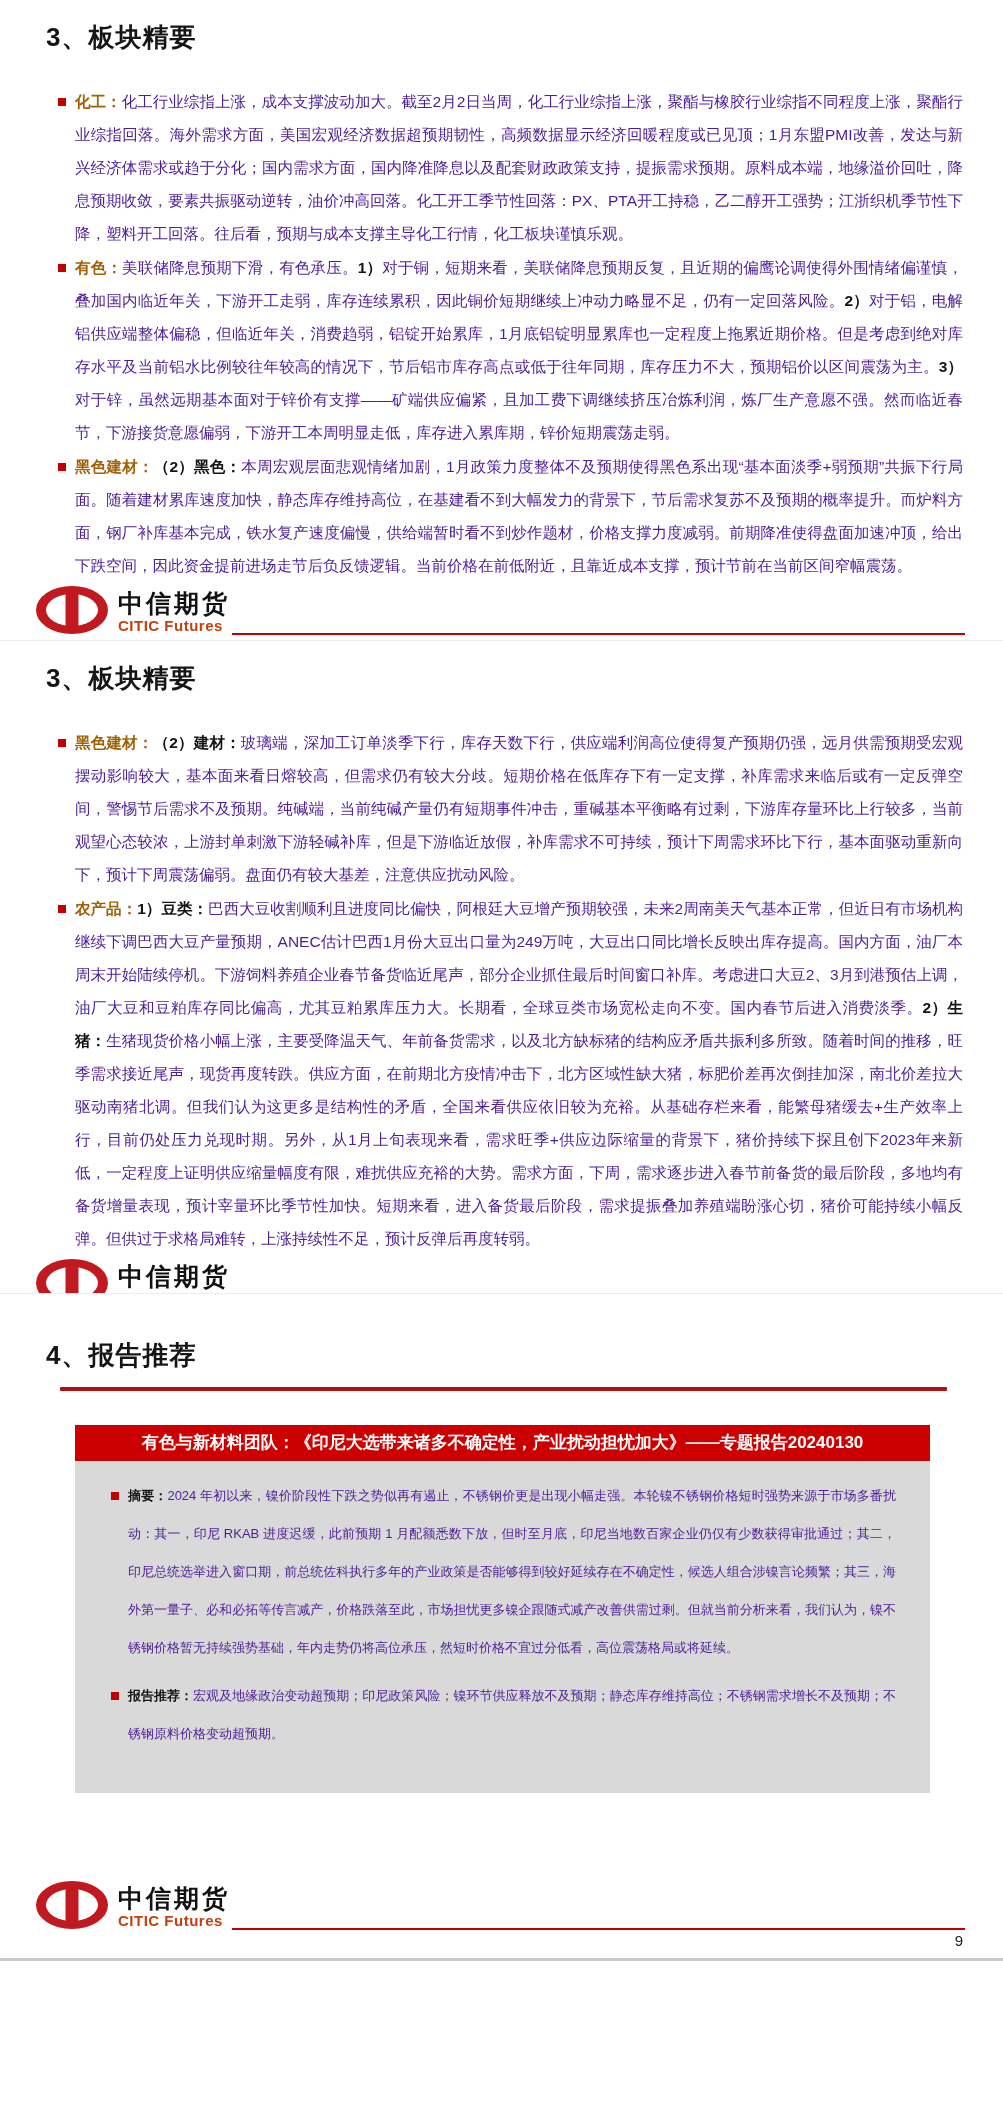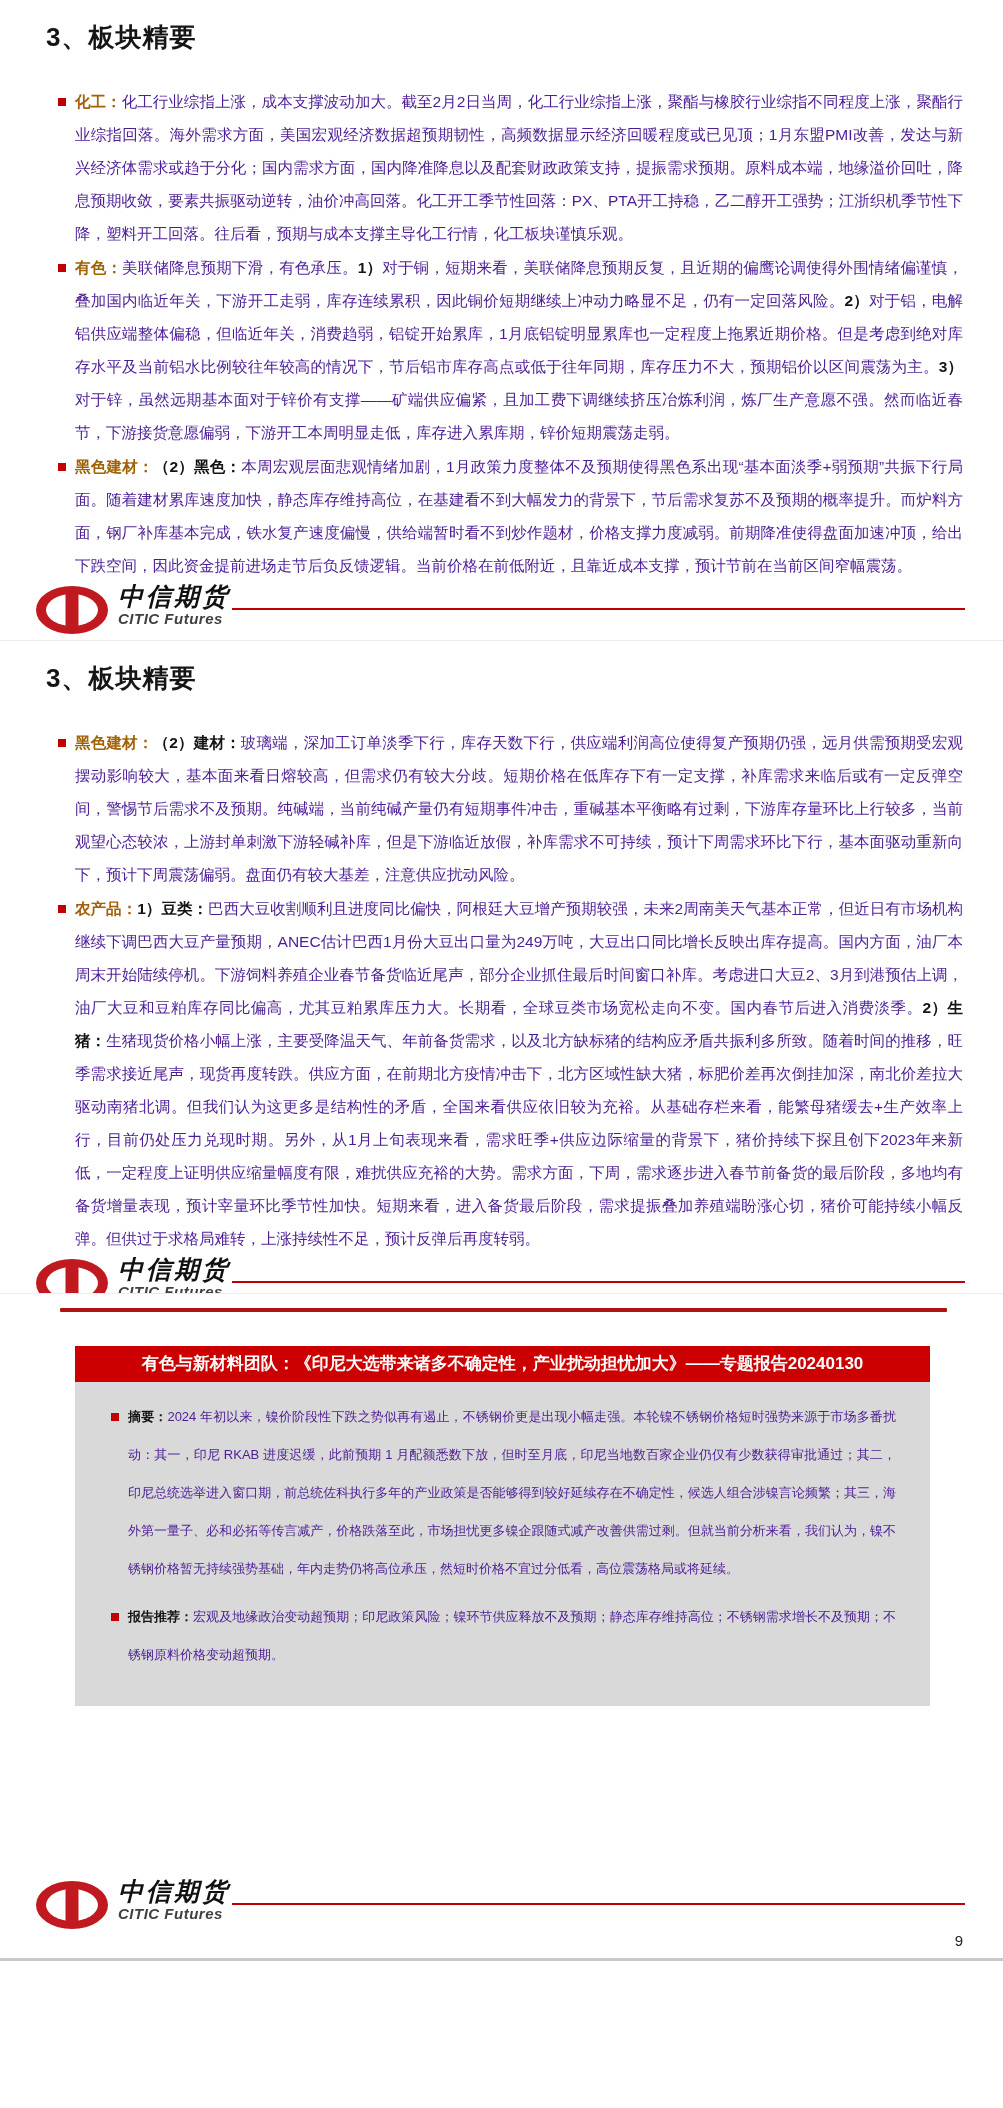--- a/index.html
+++ b/index.html
@@ -35,45 +35,44 @@
     position:absolute;left:0;top:13px;width:8px;height:8px;background:#c00000;
   }
   .seg-label{color:#a16207;font-weight:bold;}
   .seg-bold{color:#141414;font-weight:bold;}
   .seg-text{color:#4c1d95;}
 
   
   .rec-box{
     margin:34px 73px 0 75px;
     background:#d9d9d9;
-    padding-bottom:22px;
+    padding-bottom:30px;
   }
   .rec-banner{
     background:#cc0000;color:#ffffff;
     font-size:17px;font-weight:bold;text-align:center;
     padding:7px 10px;line-height:22px;
   }
   .rec-content{
     margin:16px 34px 0 36px;
     font-size:13px;line-height:38px;text-align:justify;
   }
   .rec-content .bullet{margin-bottom:10px;}
   .rec-content .bullet .marker{top:15px;}
 
   
   .footer{
     margin-top:auto;
-    display:flex;align-items:flex-start;
+    display:flex;align-items:flex-end;
     padding:0 38px 0 34px;
-    font-style:italic;
   }
   .logo{flex:0 0 auto;display:block;margin-top:2px;}
   .brand{margin-left:8px;flex:0 0 auto;}
   .brand-cn{font-size:25px;font-weight:900;letter-spacing:3px;line-height:27px;color:#111;}
-  .brand-en{font-size:15px;font-weight:bold;letter-spacing:0.5px;line-height:18px;color:#404040;}
+  .brand-en{font-size:15px;font-weight:bold;letter-spacing:0.5px;line-height:18px;color:#c2410c;}
   .footer-rule{flex:1 1 auto;height:2px;background:#c00000;margin-top:25px;margin-left:2px;}
   .pagenum{
     text-align:right;padding:2px 40px 8px 0;
     font-size:15px;color:#222;line-height:18px;
   }
 </style>
 </head>
 <body>
 
 <div class="doc">
@@ -119,20 +118,21 @@
       <div class="brand">
         <div class="brand-cn">中信期货</div>
         <div class="brand-en">CITIC Futures</div>
       </div>
       <div class="footer-rule"></div>
     </div>
     <div class="pagenum">8</div>
   </section>
 
   <section class="page page-9">
+    <h2 class="page-title">4、报告推荐</h2>
     <div class="title-rule"></div>
 
     <div class="rec-box">
       <div class="rec-banner">有色与新材料团队：《印尼大选带来诸多不确定性，产业扰动担忧加大》——专题报告20240130</div>
       <div class="rec-content">
           <div class="bullet"><span class="marker"></span><span class="seg-bold">摘要：</span><span class="seg-text">2024 年初以来，镍价阶段性下跌之势似再有遏止，不锈钢价更是出现小幅走强。本轮镍不锈钢价格短时强势来源于市场多番扰动：其一，印尼 RKAB 进度迟缓，此前预期 1 月配额悉数下放，但时至月底，印尼当地数百家企业仍仅有少数获得审批通过；其二，印尼总统选举进入窗口期，前总统佐科执行多年的产业政策是否能够得到较好延续存在不确定性，候选人组合涉镍言论频繁；其三，海外第一量子、必和必拓等传言减产，价格跌落至此，市场担忧更多镍企跟随式减产改善供需过剩。但就当前分析来看，我们认为，镍不锈钢价格暂无持续强势基础，年内走势仍将高位承压，然短时价格不宜过分低看，高位震荡格局或将延续。</span></div>
           <div class="bullet"><span class="marker"></span><span class="seg-bold">报告推荐：</span><span class="seg-text">宏观及地缘政治变动超预期；印尼政策风险；镍环节供应释放不及预期；静态库存维持高位；不锈钢需求增长不及预期；不锈钢原料价格变动超预期。</span></div>
         </div>
     </div>
 

